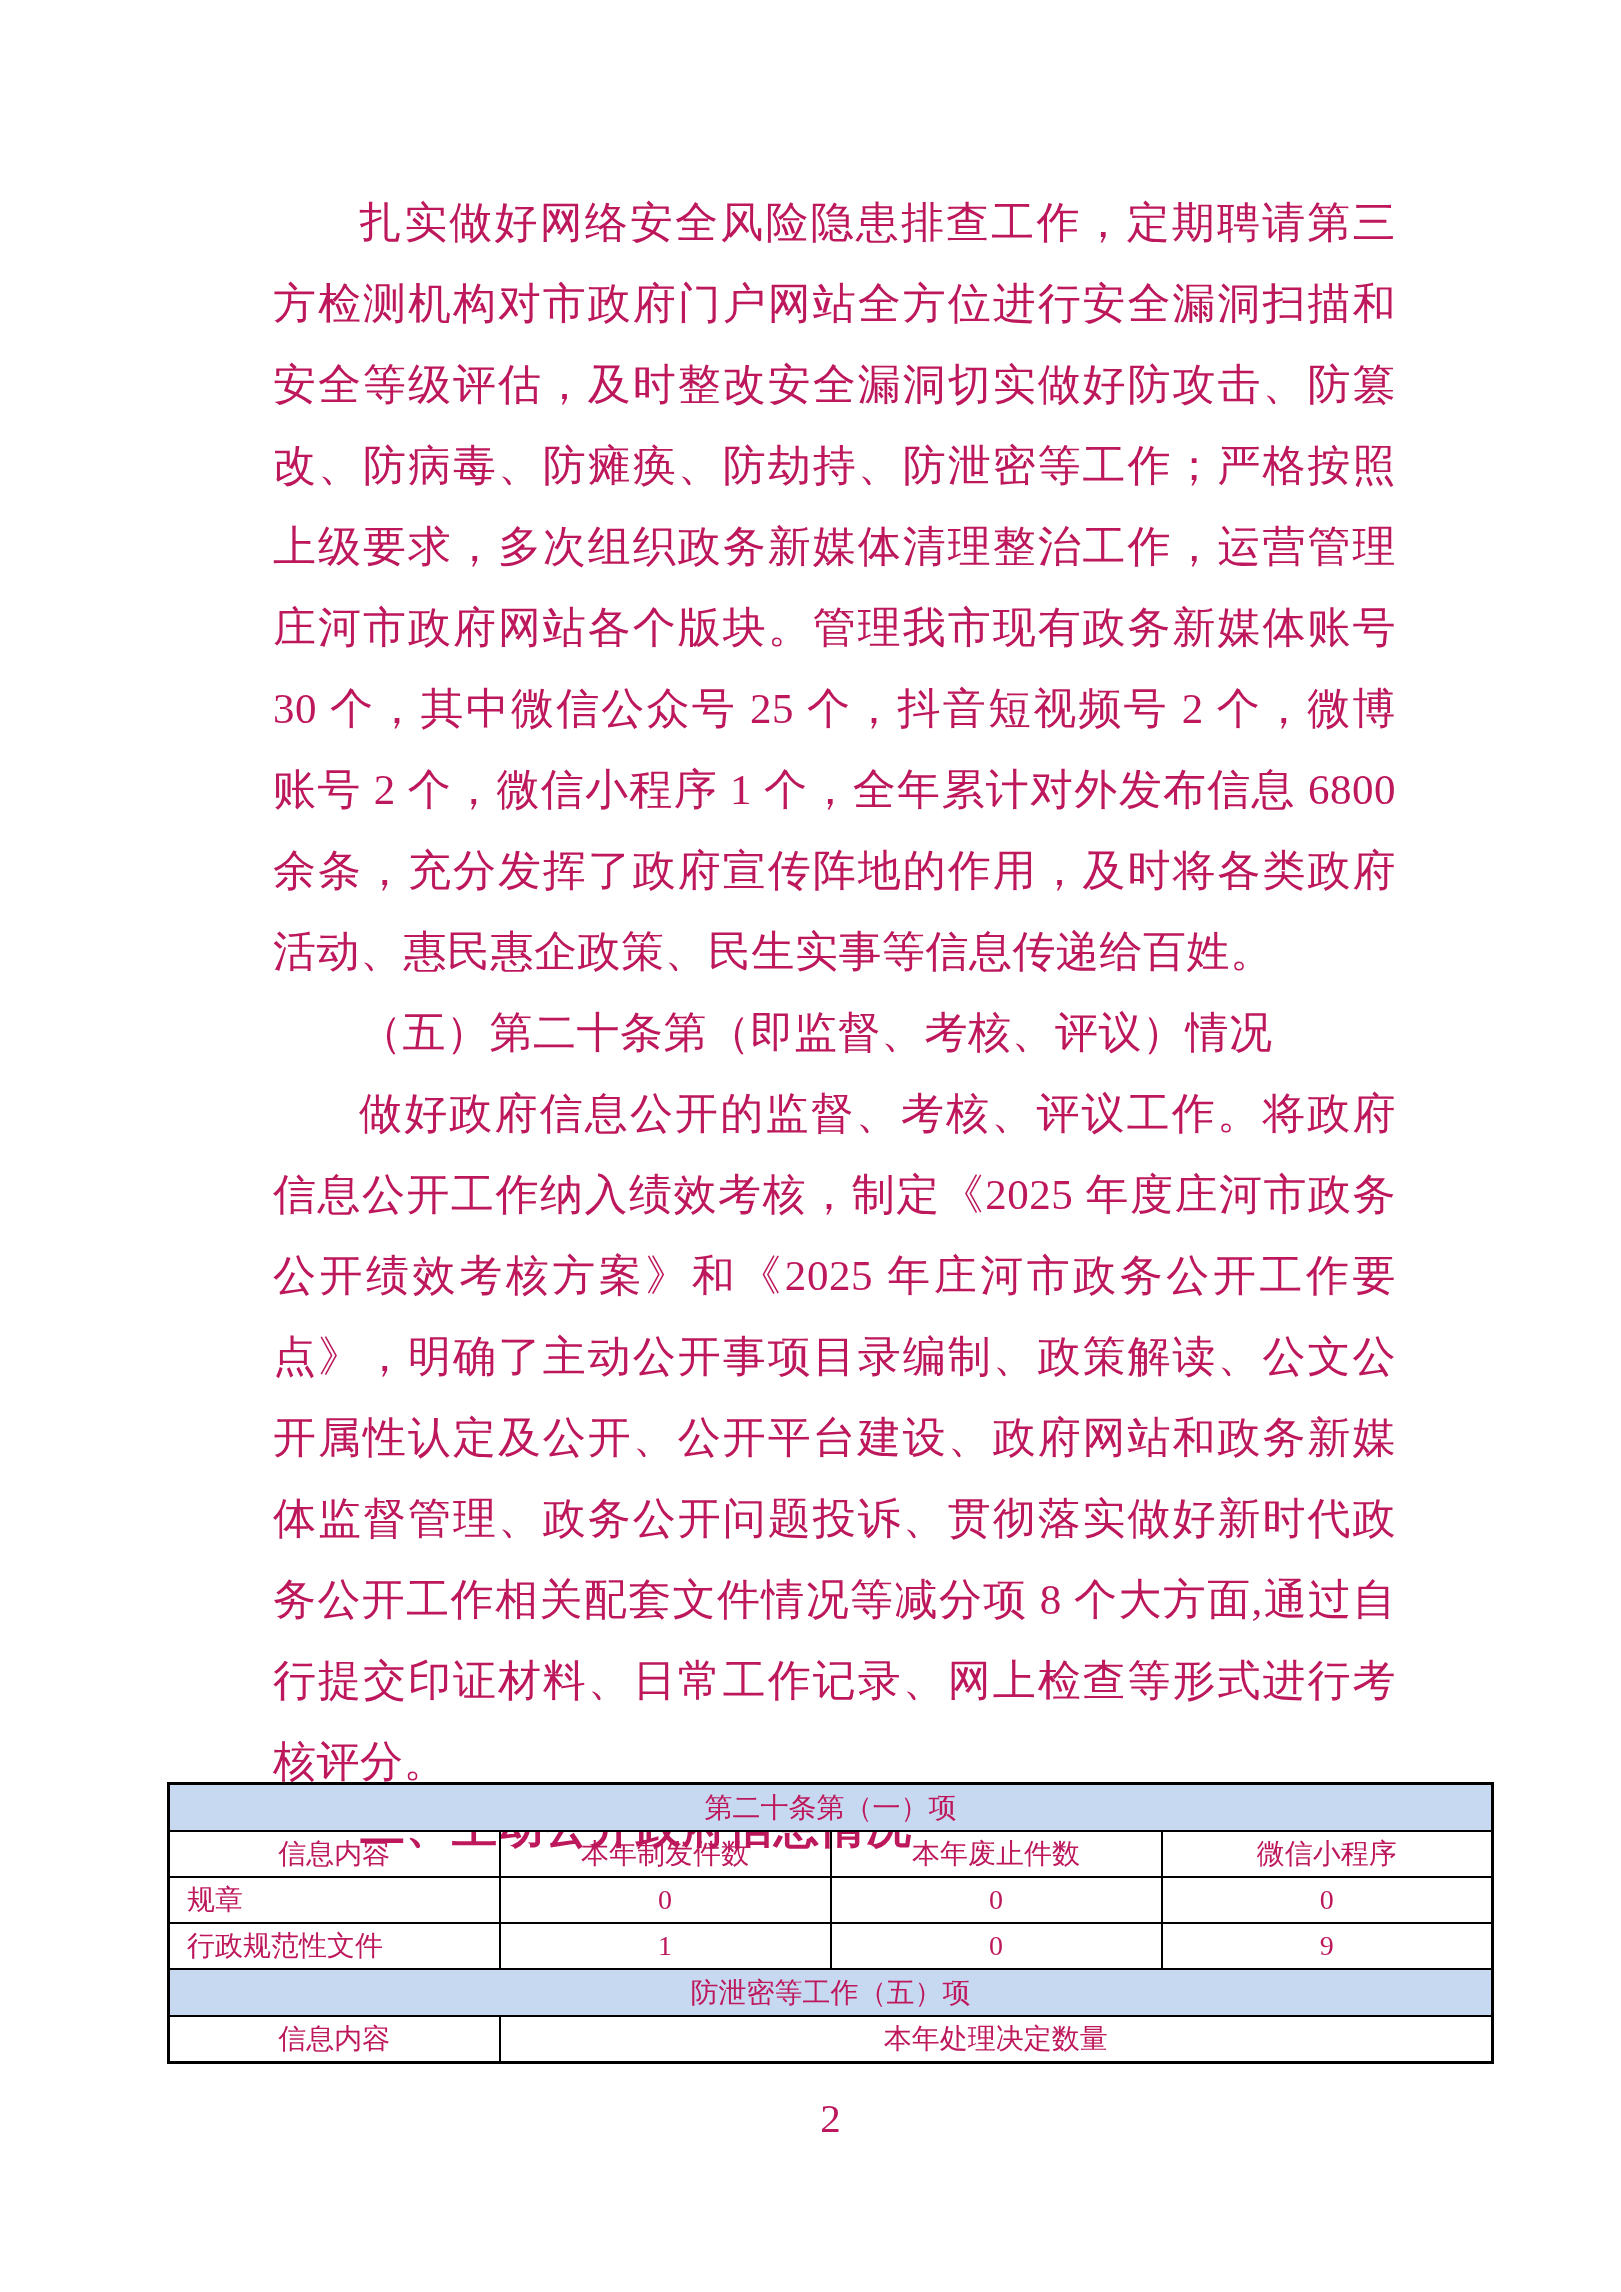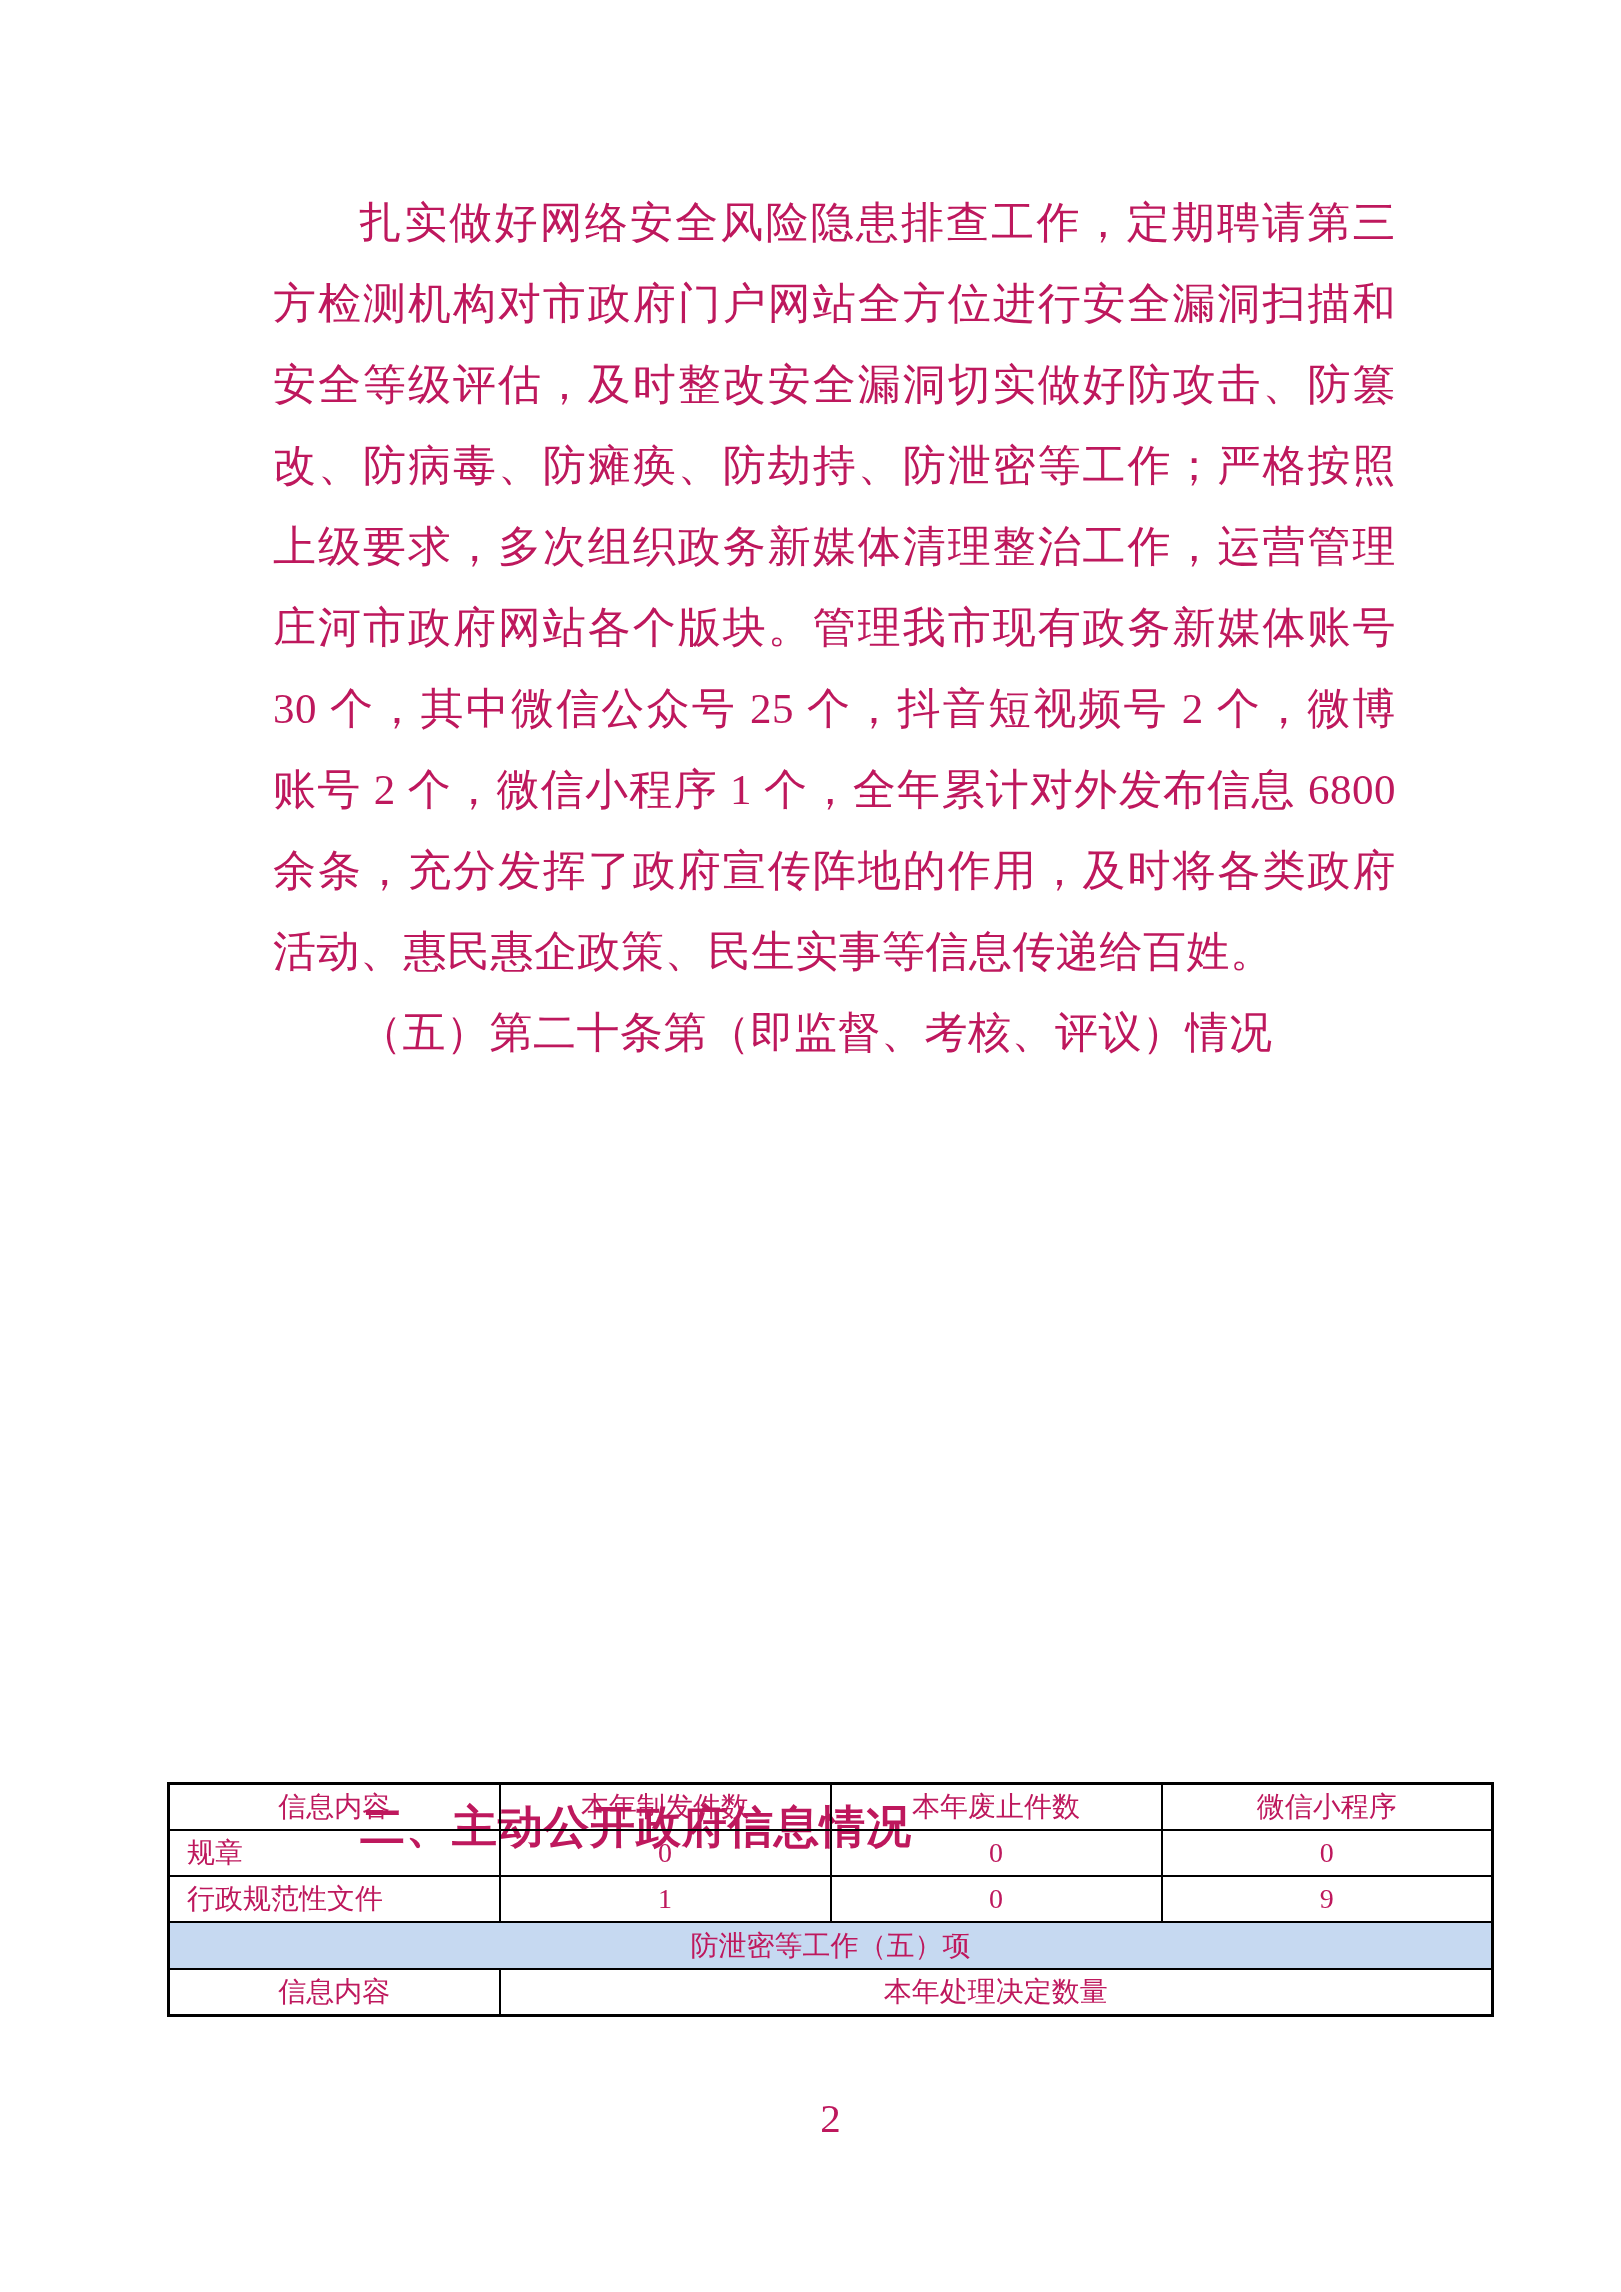--- a/index.html
+++ b/index.html
@@ -75,32 +75,36 @@
   }
 </style>
 </head>
 <body>
 
 <div class="page">
 
   <div class="doc-body">
     <p>扎实做好网络安全风险隐患排查工作，定期聘请第三方检测机构对市政府门户网站全方位进行安全漏洞扫描和安全等级评估，及时整改安全漏洞切实做好防攻击、防篡改、防病毒、防瘫痪、防劫持、防泄密等工作；严格按照上级要求，多次组织政务新媒体清理整治工作，运营管理庄河市政府网站各个版块。管理我市现有政务新媒体账号 30 个，其中微信公众号 25 个，抖音短视频号 2 个，微博账号 2 个，微信小程序 1 个，全年累计对外发布信息 6800 余条，充分发挥了政府宣传阵地的作用，及时将各类政府活动、惠民惠企政策、民生实事等信息传递给百姓。</p>
     <p>（五）第二十条第（即监督、考核、评议）情况</p>
+    <p>做好政府信息公开的监督、考核、评议工作。将政府信息公开工作纳入绩效考核，制定《2025 年度庄河市政务公开绩效考核方案》和《2025 年庄河市政务公开工作要点》，明确了主动公开事项目录编制、政策解读、公文公开属性认定及公开、公开平台建设、政府网站和政务新媒体监督管理、政务公开问题投诉、贯彻落实做好新时代政务公开工作相关配套文件情况等减分项 8 个大方面,通过自行提交印证材料、日常工作记录、网上检查等形式进行考核评分。</p>
   </div>
 
   <div class="section-heading">二、主动公开政府信息情况</div>
 
   <table class="info-table">
     <colgroup>
       <col style="width:25%">
         <col style="width:25%">
         <col style="width:25%">
         <col style="width:25%">
     </colgroup>
     <tbody>
+      <tr>
+        <td class="band" colspan="4">第二十条第（一）项</td>
+      </tr>
       <tr>
         <td>信息内容</td>
         <td>本年制发件数</td>
         <td>本年废止件数</td>
         <td>微信小程序</td>
       </tr>
       <tr>
         <td class="left-cell">规章</td>
         <td>0</td>
         <td>0</td>

